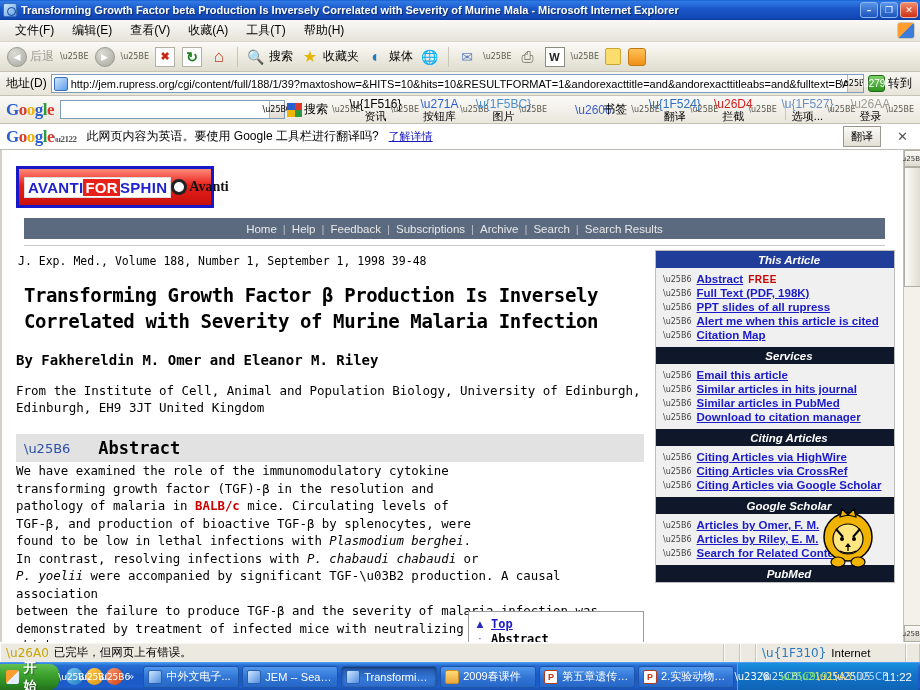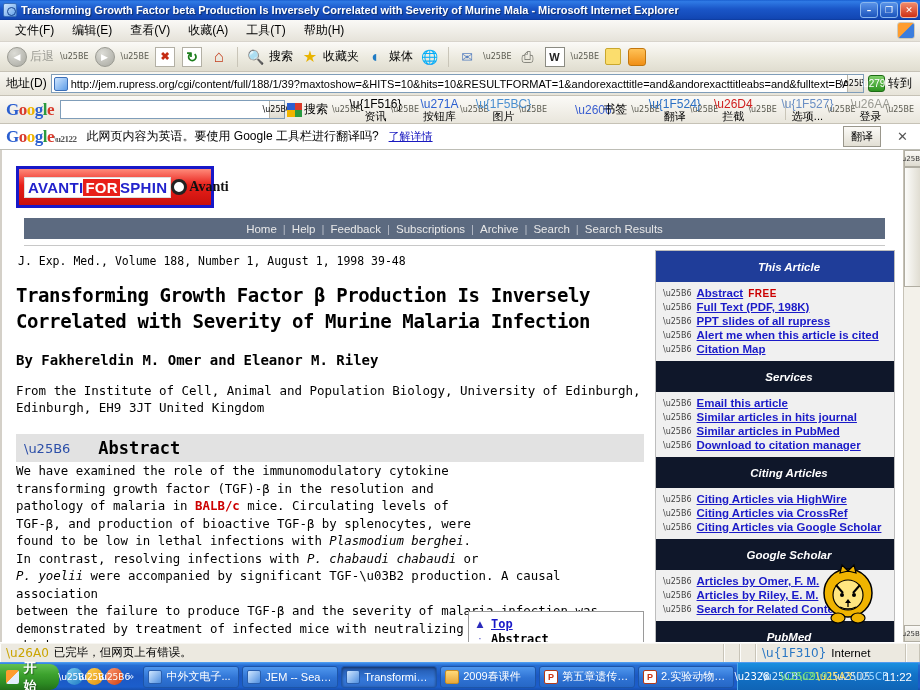--- a/index.html
+++ b/index.html
@@ -218,21 +218,21 @@
     background:#5c6a80; color:#e8e8e8; height:21px; margin:10px 8px 0 8px;
     display:flex; align-items:center; justify-content:center; font-size:11.5px;
   }
   .navbar span { padding:0 5px; }
   .navbar .vsep { color:#b5bbc6; padding:0 1px; }
   .hr { border-top:1px solid #c8c8c8; margin: 6px 8px 8px 8px; }
   .cite { font-family:"DejaVu Sans Mono","Liberation Mono",monospace; font-size:11.5px; padding-left:2px; }
   .atitle {
     font-family:"DejaVu Sans Mono","Liberation Mono",monospace;
     font-size:19px; font-weight:bold; line-height:26px;
-    margin: 14px 0 0 0; letter-spacing:-0.4px;
+    margin: 14px 0 0 8px; letter-spacing:-0.4px;
   }
   .authors {
     font-family:"DejaVu Sans Mono","Liberation Mono",monospace;
     font-size:14px; font-weight:bold; margin-top:18px;
   }
   .affil {
     font-family:"DejaVu Sans Mono","Liberation Mono",monospace;
     font-size:12.5px; margin-top:14px; line-height:17px;
   }
   .abshead {
@@ -265,21 +265,21 @@
   .floatnav a { color:#1a1ac8; text-decoration:underline; font-weight:bold; }
   .floatnav .plain { color:#000; text-decoration:none; font-weight:bold;}
 
   
   .sidebar {
     position:absolute; right:8px; top:100px; width:240px;
     border:1px solid #bdbdbd; background:#f0f0f0;
     font-family:"Liberation Sans", sans-serif;
   }
   .sb-head {
-    height:31px; color:#fff; font-size:11.5px; font-weight:bold; font-style:italic;
+    height:17px; color:#fff; font-size:11.5px; font-weight:bold; font-style:italic;
     display:flex; align-items:center; justify-content:center;padding-left:28px;
   }
   .sb-head.blue { background:#1f3d99; }
   .sb-head.gray { background:#0f172a; }
   .sb-list { padding:4px 0 5px 0; background:#f0f0f0; }
   .sb-item { display:flex; align-items:center; gap:5px; padding:1px 0 1px 7px; }
   .sb-item .bul { color:#444; font-size:8px; font-family:"DejaVu Sans",sans-serif; }
   .sb-item a { color:#1a1ac8; text-decoration:underline; font-size:11.5px; font-weight:bold; white-space:nowrap; }
   .sb-item .free { color:#cc0000; font-size:10px; font-weight:bold; letter-spacing:.5px; }
   .lion {
@@ -536,21 +536,21 @@
           <span>Subscriptions</span>
             <span class="vsep">|</span>
           <span>Archive</span>
             <span class="vsep">|</span>
           <span>Search</span>
             <span class="vsep">|</span>
           <span>Search Results</span>
         </div>
         <div class="hr"></div>
 
-        <div class="cite">J. Exp. Med., Volume 188, Number 1, August 1, 1998 39-48</div>
+        <div class="cite">J. Exp. Med., Volume 188, Number 1, September 1, 1998 39-48</div>
 
         <div class="atitle">
           <div>Transforming Growth Factor β Production Is Inversely</div>
           <div>Correlated with Severity of Murine Malaria Infection</div>
         </div>
 
         <div class="authors">By Fakhereldin M. Omer and Eleanor M. Riley</div>
 
         <div class="affil">
           <div>From the Institute of Cell, Animal and Population Biology, University of Edinburgh,</div>

